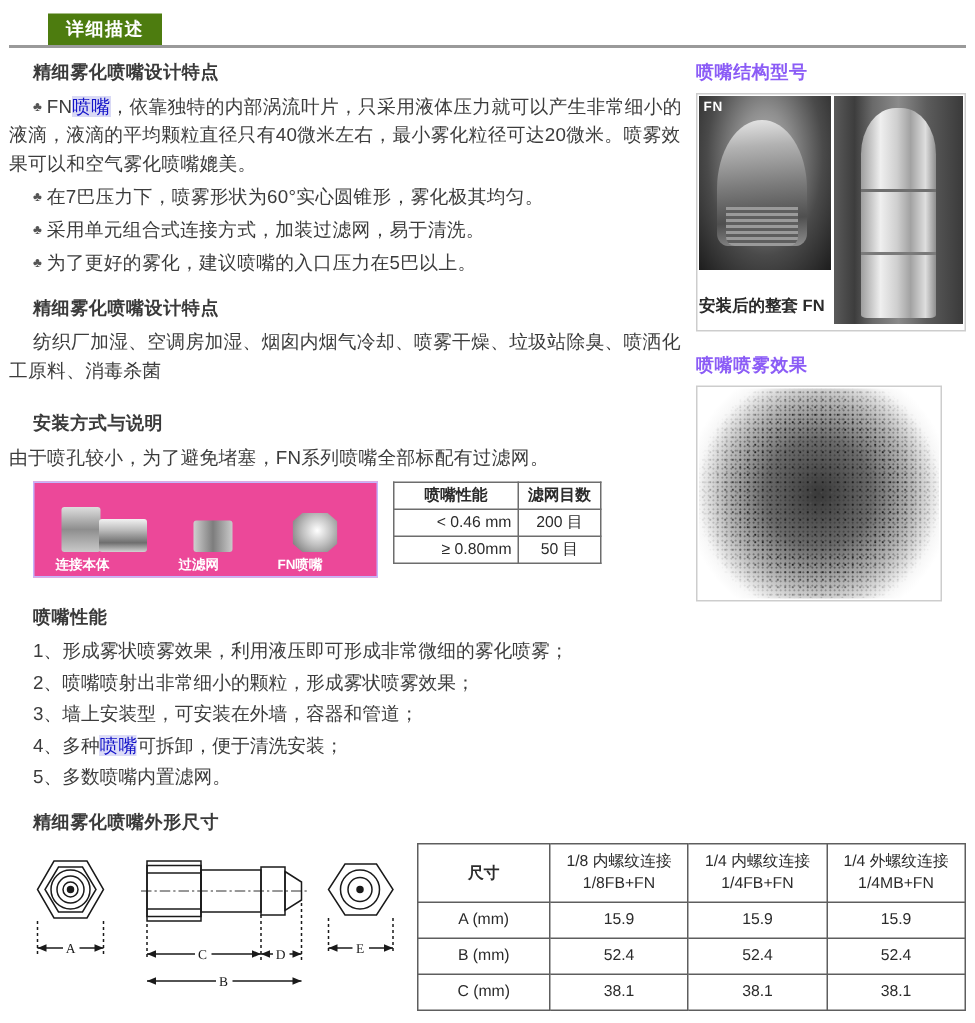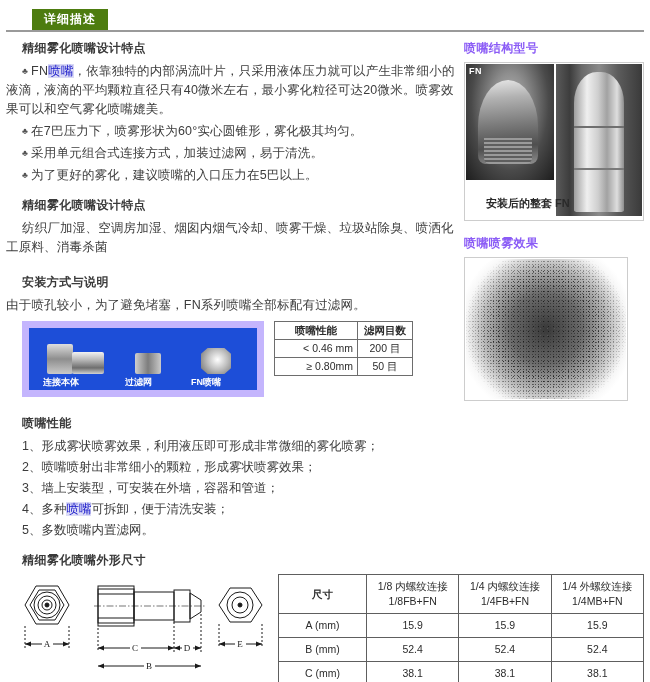--- a/index.html
+++ b/index.html
@@ -105,23 +105,23 @@
   
   .install-row {
     display: flex;
     align-items: flex-start;
     margin-top: 6px;
     margin-left: 16px;
   }
   .photo-parts {
     width: 228px;
     height: 62px;
-    background: #1d4ed8;
+    background: #ec4899;
     position: relative;
-    border: 7px solid #c4b5fd;
+    border: 1px solid #c4b5fd;
     overflow: hidden;
   }
   .part {
     position: absolute;
     bottom: 16px;
     background: linear-gradient(180deg,#f2f2f2 0%,#b9b9b9 35%,#6e6e6e 72%,#d2d2d2 100%);
     border-radius: 2px;
   }
   .part.nut   { left: 18px;  width: 26px; height: 30px; background: linear-gradient(180deg,#dedede,#8e8e8e 50%,#c9c9c9); }
   .part.barrel{ left: 43px;  width: 32px; height: 22px; }
@@ -201,21 +201,21 @@
     background: linear-gradient(90deg,#9e9e9e 0%,#efefef 26%,#cfcfcf 48%,#a2a2a2 66%,#dedede 86%,#8d8d8d 100%);
     border-radius: 46% 46% 4px 4px / 22% 22% 2px 2px;
   }
   .nozzle-b::before {
     content:""; position:absolute; left:0; top:54px; width:100%; height:2px; background:#6f6f6f;
   }
   .nozzle-b::after {
     content:""; position:absolute; left:0; top:96px; width:100%; height:2px; background:#7a7a7a;
   }
   .cap-fn {
-    position: absolute; left: 20px; bottom: 8px; font-size: 11px;
+    position: absolute; left: 0; bottom: 8px; font-size: 11px;
     color: #2a2a2a; font-weight: bold; z-index: 5; background: rgba(255,255,255,0.0);
   }
   .spray-box { width: 160px; height: 140px; margin-top: 2px; }
   .spray-canvas {
     width: 100%; height: 100%;
     background:
       radial-gradient(circle at 50% 50%, rgba(40,40,40,0.92) 0%, rgba(70,70,70,0.80) 34%, rgba(120,120,120,0.55) 58%, rgba(200,200,200,0.15) 76%, rgba(255,255,255,0) 84%),
       #ffffff;
   }
   .spray-grain {

